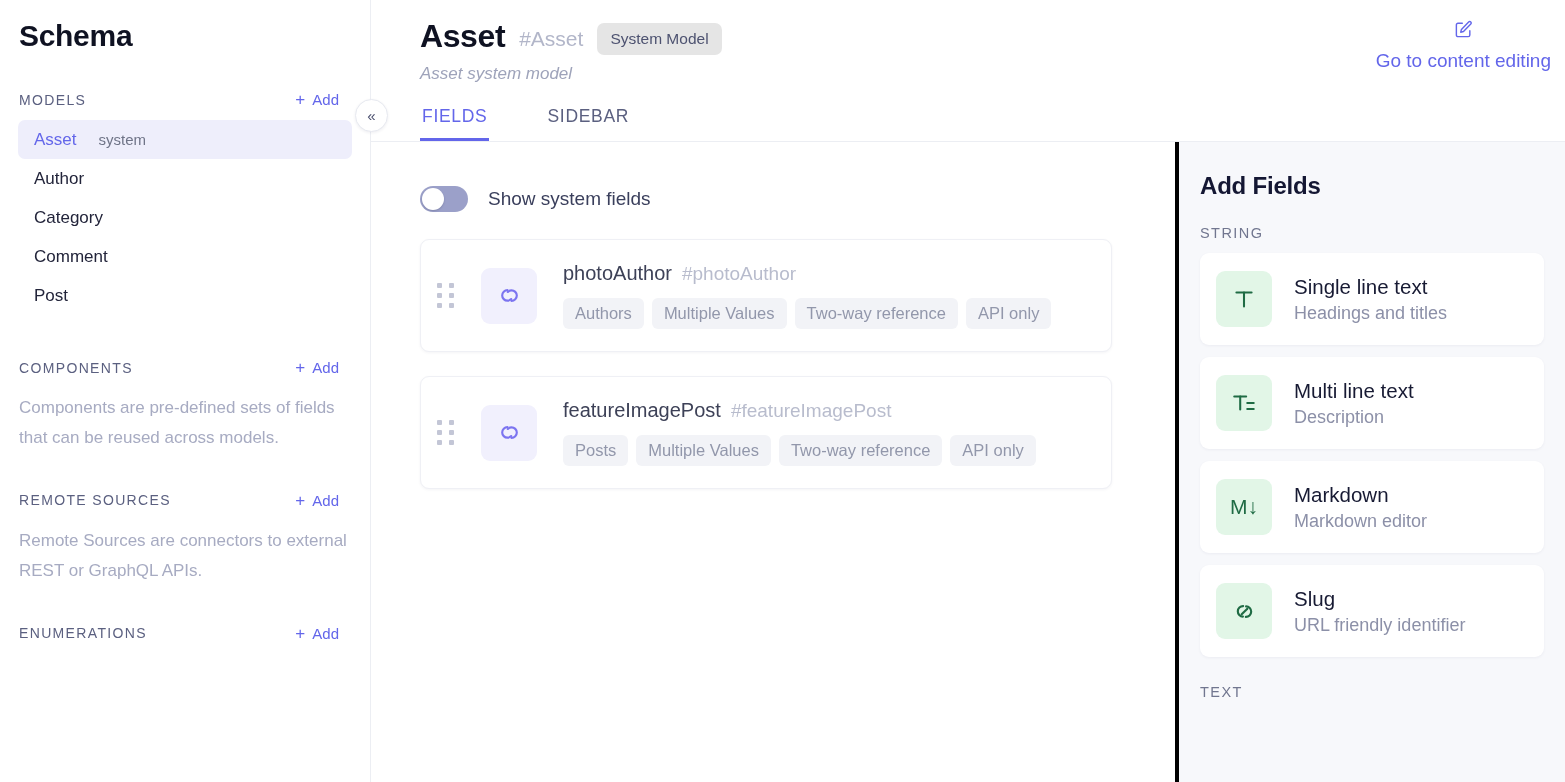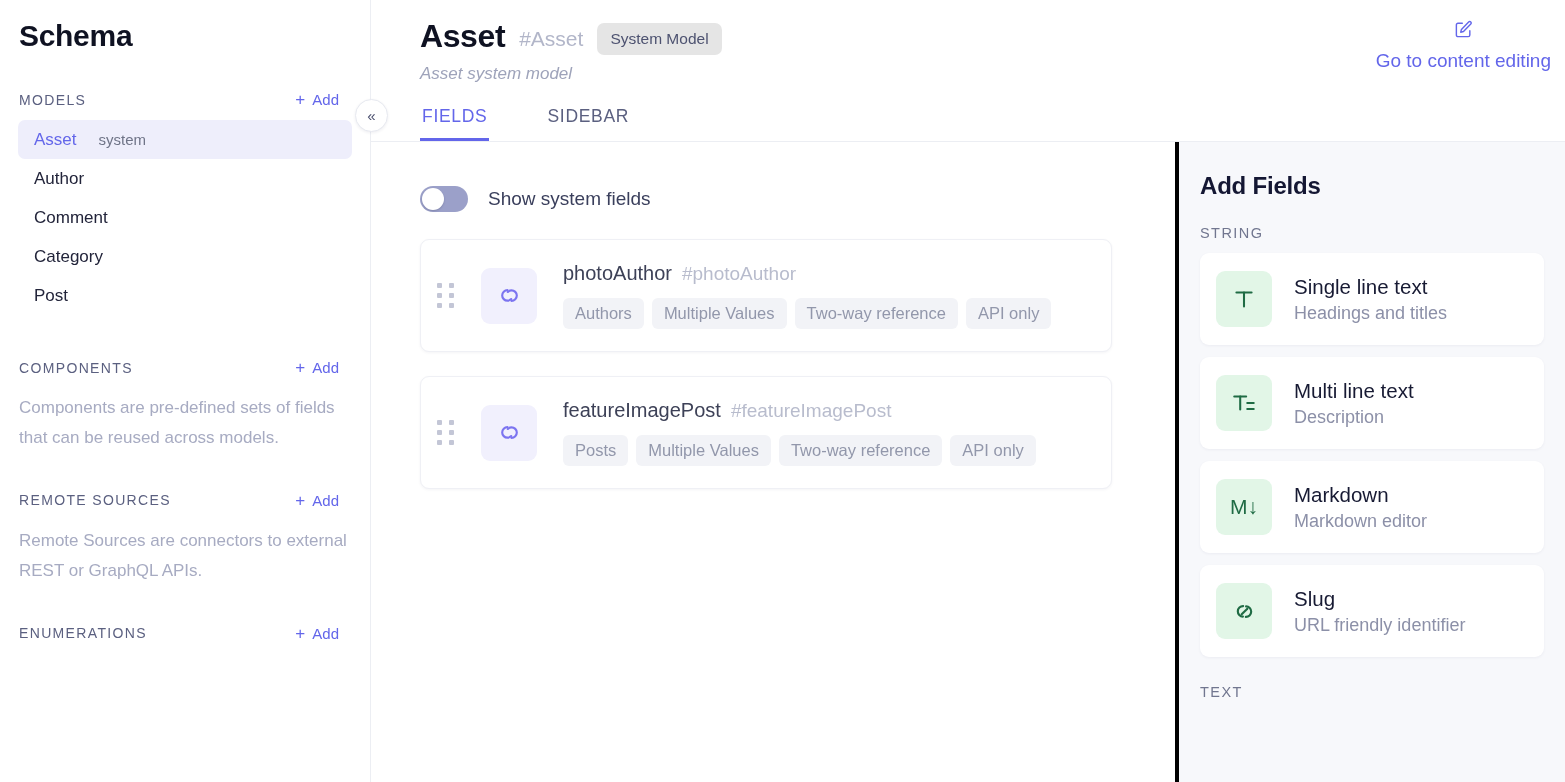--- a/index.html
+++ b/index.html
@@ -220,24 +220,24 @@
     </div>
     <div class="model-list">
       <div class="model-row selected">
         <span class="model-name">Asset</span>
         <span class="model-sys">system</span>
       </div>
       <div class="model-row">
         <span class="model-name">Author</span>
       </div>
       <div class="model-row">
+        <span class="model-name">Category</span>
+      </div>
+      <div class="model-row">
         <span class="model-name">Comment</span>
-      </div>
-      <div class="model-row">
-        <span class="model-name">Category</span>
       </div>
       <div class="model-row">
         <span class="model-name">Post</span>
       </div>
     </div>
 
     <div class="section-head comp">
       <span class="section-label">COMPONENTS</span>
       <span class="add-link">
         <span class="add-plus">+</span>

